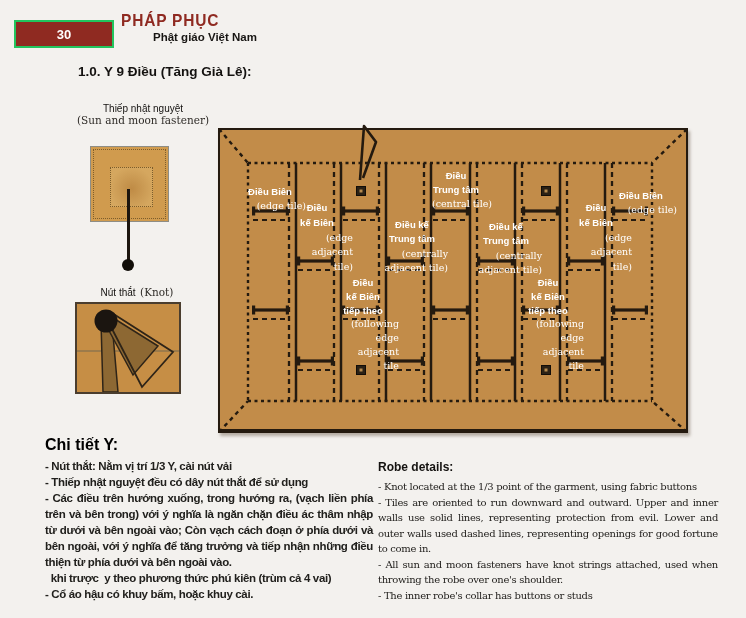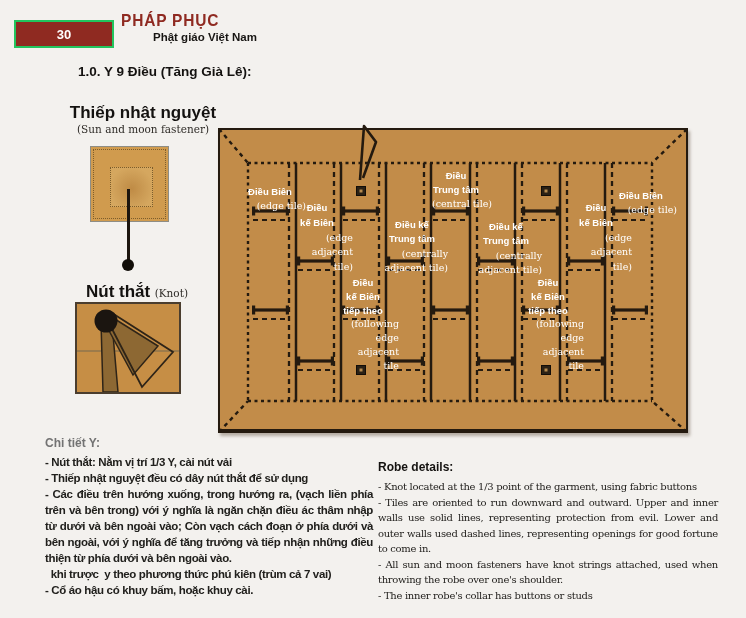--- a/index.html
+++ b/index.html
@@ -14,21 +14,21 @@
   .brand{position:absolute;left:121px;top:11px;}
   .brand-title{color:var(--accent,#8f2a21);font-weight:bold;font-size:15.5px;letter-spacing:.8px;transform:scaleY(1.05);transform-origin:left top;}
   .brand-sub{font-weight:bold;font-size:11.5px;margin-top:2px;color:#171513;margin-left:32px;}
 
   
   .sec-title{position:absolute;left:78px;top:64px;font-size:13.5px;font-weight:bold;color:#141210;}
   .sec-sub{position:absolute;left:98px;top:82px;font-size:11.5px;color:#33302c;}
 
   
   .fig-cap{position:absolute;text-align:center;width:170px;}
-  .cap-bold{font-weight:bold;font-size:17px;color:#141210;}
+  .cap-bold{font-weight:normal;font-size:10px;color:#141210;}
   .cap-serif{font-size:10.5px;color:#2e2b27;}
   .fastener-fig{position:absolute;left:90px;top:146px;width:79px;height:76px;
     background:var(--fastener-fill,#d09b4e);border:1px solid #8e8d85;box-sizing:border-box;}
   .fastener-fig::before{content:"";position:absolute;inset:2px;border:1px dotted #7d5d2b;}
   .fastener-inner{position:absolute;left:19px;top:20px;width:41px;height:38px;
     border:1px dotted #7d5d2b;
     background:radial-gradient(circle at 50% 55%, #bf8b45 0%, #cc9c55 45%, var(--fastener-inner,#d5a75f) 75%);}
   .cord{position:absolute;left:127px;top:189px;width:3px;height:72px;background:#1c150e;}
   .cord-dot{position:absolute;left:122px;top:259px;width:12px;height:12px;border-radius:50%;background:#120e09;}
   .knot-fig{position:absolute;left:75px;top:302px;width:106px;height:92px;
@@ -38,21 +38,21 @@
   .robe{position:absolute;left:218px;top:128px;width:470px;height:305px;
     background:var(--robe-fill,#c28c49);border:2px solid var(--robe-line,#241a0f);border-bottom-width:4px;
     box-sizing:border-box;box-shadow:2px 3px 3px rgba(60,40,20,.35);overflow:visible;}
   .robe svg{position:absolute;left:-2px;top:-2px;overflow:visible;}
   .tile-label{position:absolute;width:72px;text-align:center;color:var(--label-col,#fff);}
   .tile-label .vi{font-weight:bold;font-size:9.5px;}
   .tile-label .en{font-family:"DejaVu Serif",serif;font-size:9.5px;text-align:right;}
 
   
   .details-vi{position:absolute;left:45px;top:436px;width:328px;}
-  .details-vi h2{margin:0 0 4px 0;font-size:12px;color:#737373;}
+  .details-vi h2{margin:0 0 4px 0;font-size:16px;color:#000000;}
   .details-vi p{margin:0;font-size:11.5px;font-weight:600;line-height:16px;text-align:justify;
     letter-spacing:-0.35px;white-space:pre-wrap;color:#21201d;}
   .details-en{position:absolute;left:378px;top:460px;width:340px;}
   .details-en h2{margin:0 0 5px 0;font-size:12px;color:#141210;font-family:"Liberation Sans",sans-serif;}
   .details-en p{margin:0;font-family:"DejaVu Serif",serif;font-size:10px;line-height:15.5px;
     letter-spacing:-0.3px;text-align:justify;color:#24221f;}
 </style>
 </head>
 <body>
 
@@ -259,21 +259,21 @@
           <div class="en">(edge tile)</div>
         </div>
       </div>
   </div>
 
   <div class="details-vi">
     <h2>Chi tiết Y:</h2>
     <p>- Nút thắt: Nằm vị trí 1/3 Y, cài nút vải</p>
     <p>- Thiếp nhật nguyệt đều có dây nút thắt để sử dụng</p>
     <p>- Các điều trên hướng xuống, trong hướng ra, (vạch liền phía trên và bên trong) với ý nghĩa là ngăn chặn điều ác thâm nhập từ dưới và bên ngoài vào; Còn vạch cách đoạn ở phía dưới và bên ngoài, với ý nghĩa để tăng trưởng và tiếp nhận những điều thiện từ phía dưới và bên ngoài vào.</p>
-    <p>  khi trược  y theo phương thức phú kiên (trùm cả 7 vai)</p>
+    <p>  khi trược  y theo phương thức phú kiên (trùm cả 4 vai)</p>
     <p>- Cổ áo hậu có khuy bấm, hoặc khuy cài.</p>
   </div>
 
   <div class="details-en">
     <h2>Robe details:</h2>
     <p>- Knot located at the 1/3 point of the garment, using fabric buttons</p>
     <p>- Tiles are oriented to run downward and outward. Upper and inner walls use solid lines, representing protection from evil. Lower and outer walls used dashed lines, representing openings for good fortune to come in.</p>
     <p>- All sun and moon fasteners have knot strings attached, used when throwing the robe over one's shoulder.</p>
     <p>- The inner robe's collar has buttons or studs</p>
   </div>

